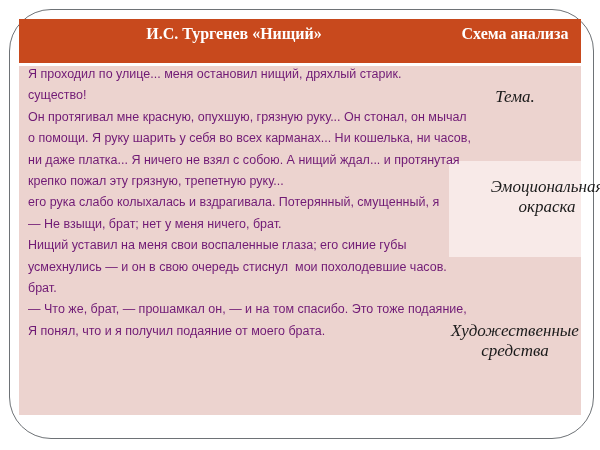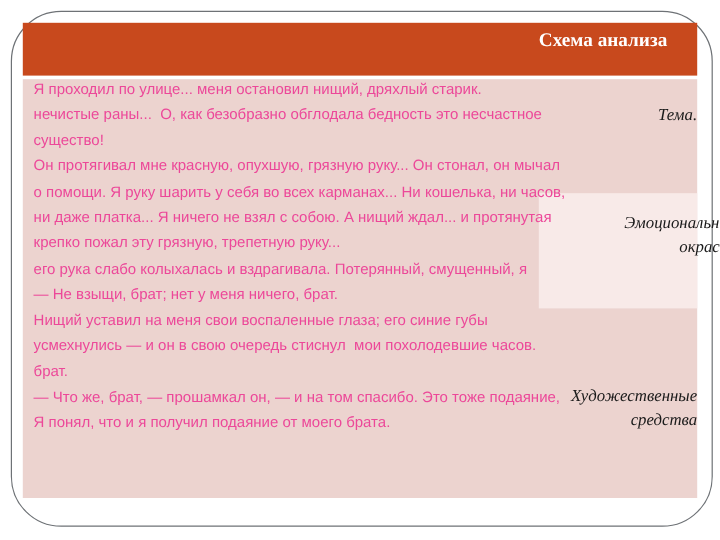--- a/index.html
+++ b/index.html
@@ -43,20 +43,21 @@
     font-weight: bold;
     font-size: 16px;
     line-height: 20px;
     color: #ffffff;
   }
   .header-scheme {
     position: absolute;
     left: 430px;
     top: 5px;
     width: 132px;
+    text-align: center;
     font-family: "Liberation Serif", serif;
     font-weight: bold;
     font-size: 16px;
     line-height: 20px;
     color: #ffffff;
   }
   .body-bg {
     position: absolute;
     left: 19px;
     top: 66px;
@@ -66,63 +67,63 @@
   }
   .text-col {
     position: absolute;
     left: 28px;
     top: 64px;
   }
   .text-col .line {
     white-space: pre;
     font-size: 12.5px;
     line-height: 21.4px;
-    color: #ec4899;
+    color: #701a75;
   }
   .highlight-box {
     position: absolute;
     left: 449px;
     top: 161px;
     width: 132px;
     height: 96px;
     background: #f8eae8;
   }
   .analysis-label {
     position: absolute;
     left: 449px;
     width: 132px;
-    text-align: right;
+    text-align: center;
     font-family: "Liberation Serif", serif;
     font-style: italic;
-    font-size: 14px;
+    font-size: 17px;
     line-height: 20px;
     color: #1a1a1a;
   }
   .label-tema { top: 87px; }
   .label-emotion { top: 177px; padding-left: 32px; }
   .label-artistic { top: 277px; margin-top: 44px; }
 </style>
 </head>
 <body>
 
 <div class="slide">
 
   <div class="page-border"></div>
 
   <div class="header-band">
+    <div class="header-title">И.С. Тургенев «Нищий»</div>
     <div class="header-scheme">Схема анализа</div>
   </div>
 
   <div class="body-bg"></div>
 
   <div class="highlight-box"></div>
 
   <div class="text-col">
     <div class="line">Я проходил по улице... меня остановил нищий, дряхлый старик.</div>
-    <div class="line">нечистые раны...  О, как безобразно обглодала бедность это несчастное</div>
     <div class="line">существо!</div>
     <div class="line">Он протягивал мне красную, опухшую, грязную руку... Он стонал, он мычал</div>
     <div class="line">о помощи. Я руку шарить у себя во всех карманах... Ни кошелька, ни часов,</div>
     <div class="line">ни даже платка... Я ничего не взял с собою. А нищий ждал... и протянутая</div>
     <div class="line">крепко пожал эту грязную, трепетную руку...</div>
     <div class="line">его рука слабо колыхалась и вздрагивала. Потерянный, смущенный, я</div>
     <div class="line">— Не взыщи, брат; нет у меня ничего, брат.</div>
     <div class="line">Нищий уставил на меня свои воспаленные глаза; его синие губы</div>
     <div class="line">усмехнулись — и он в свою очередь стиснул  мои похолодевшие часов.</div>
     <div class="line">брат.</div>

